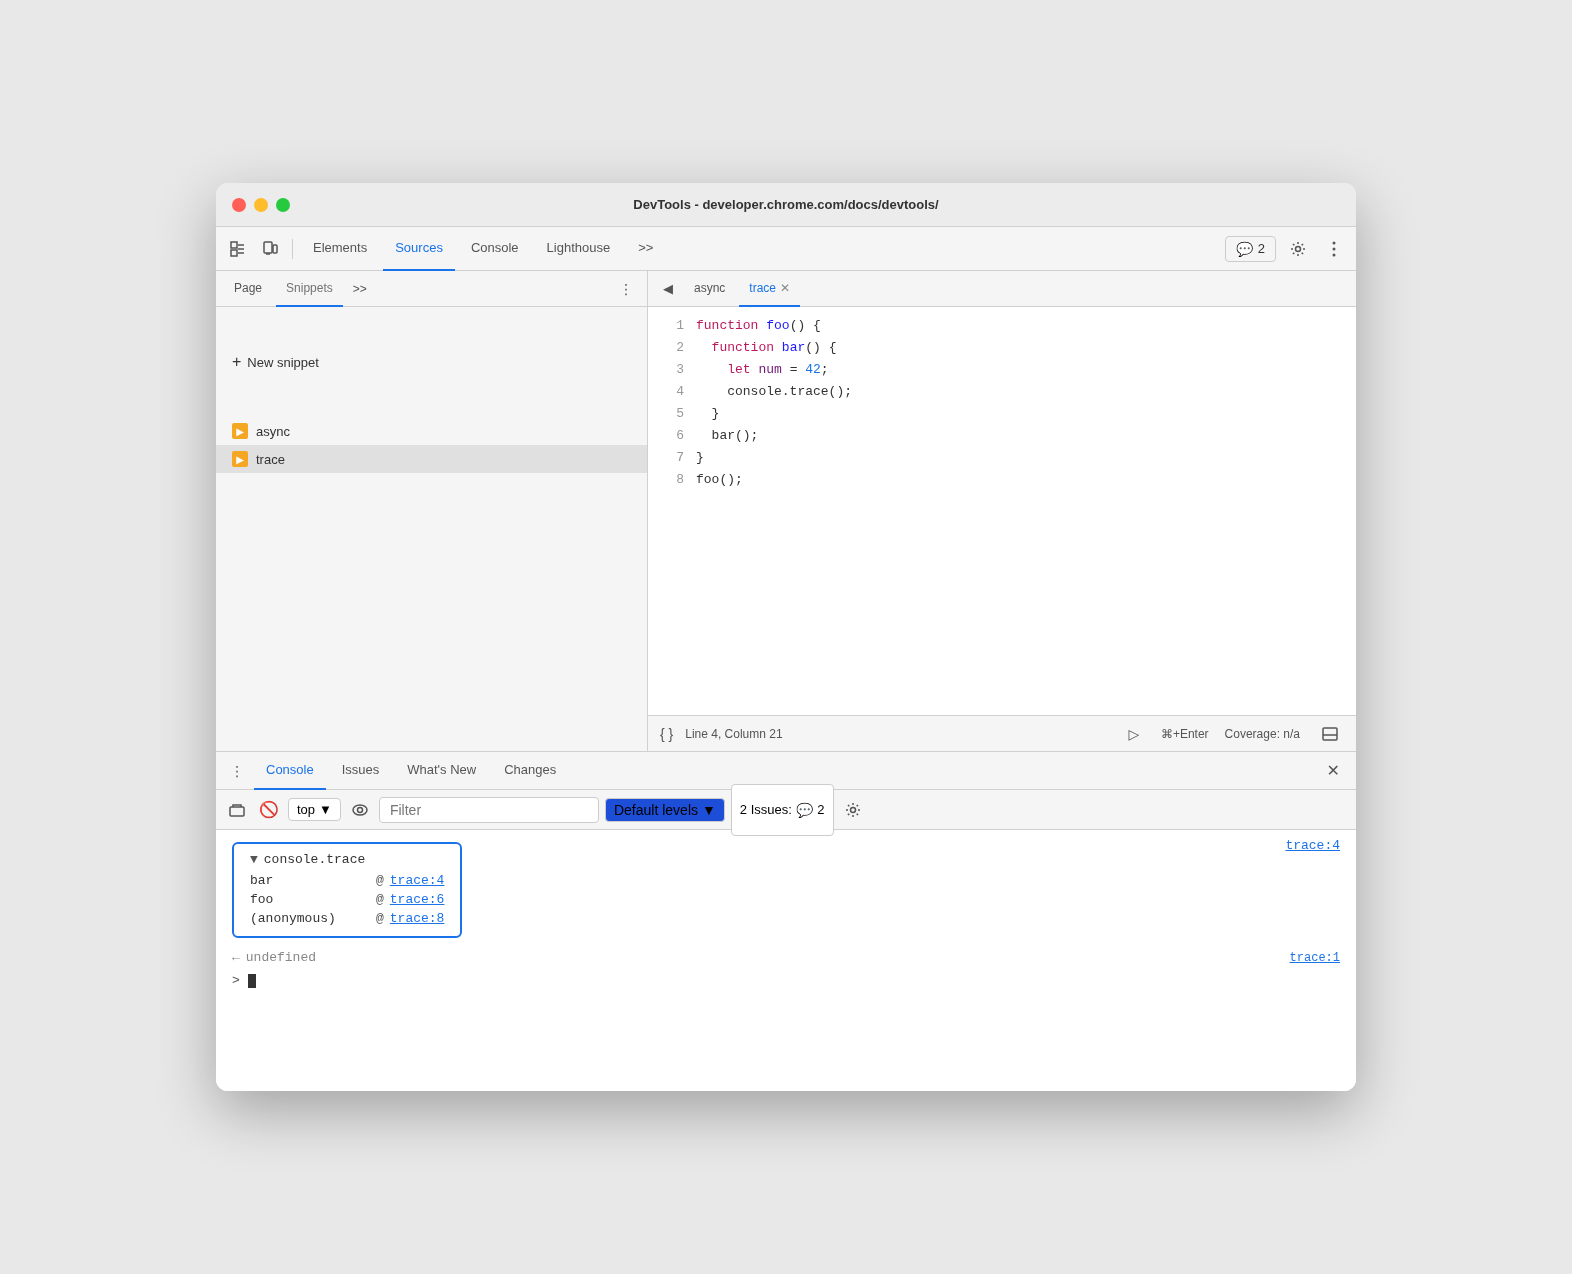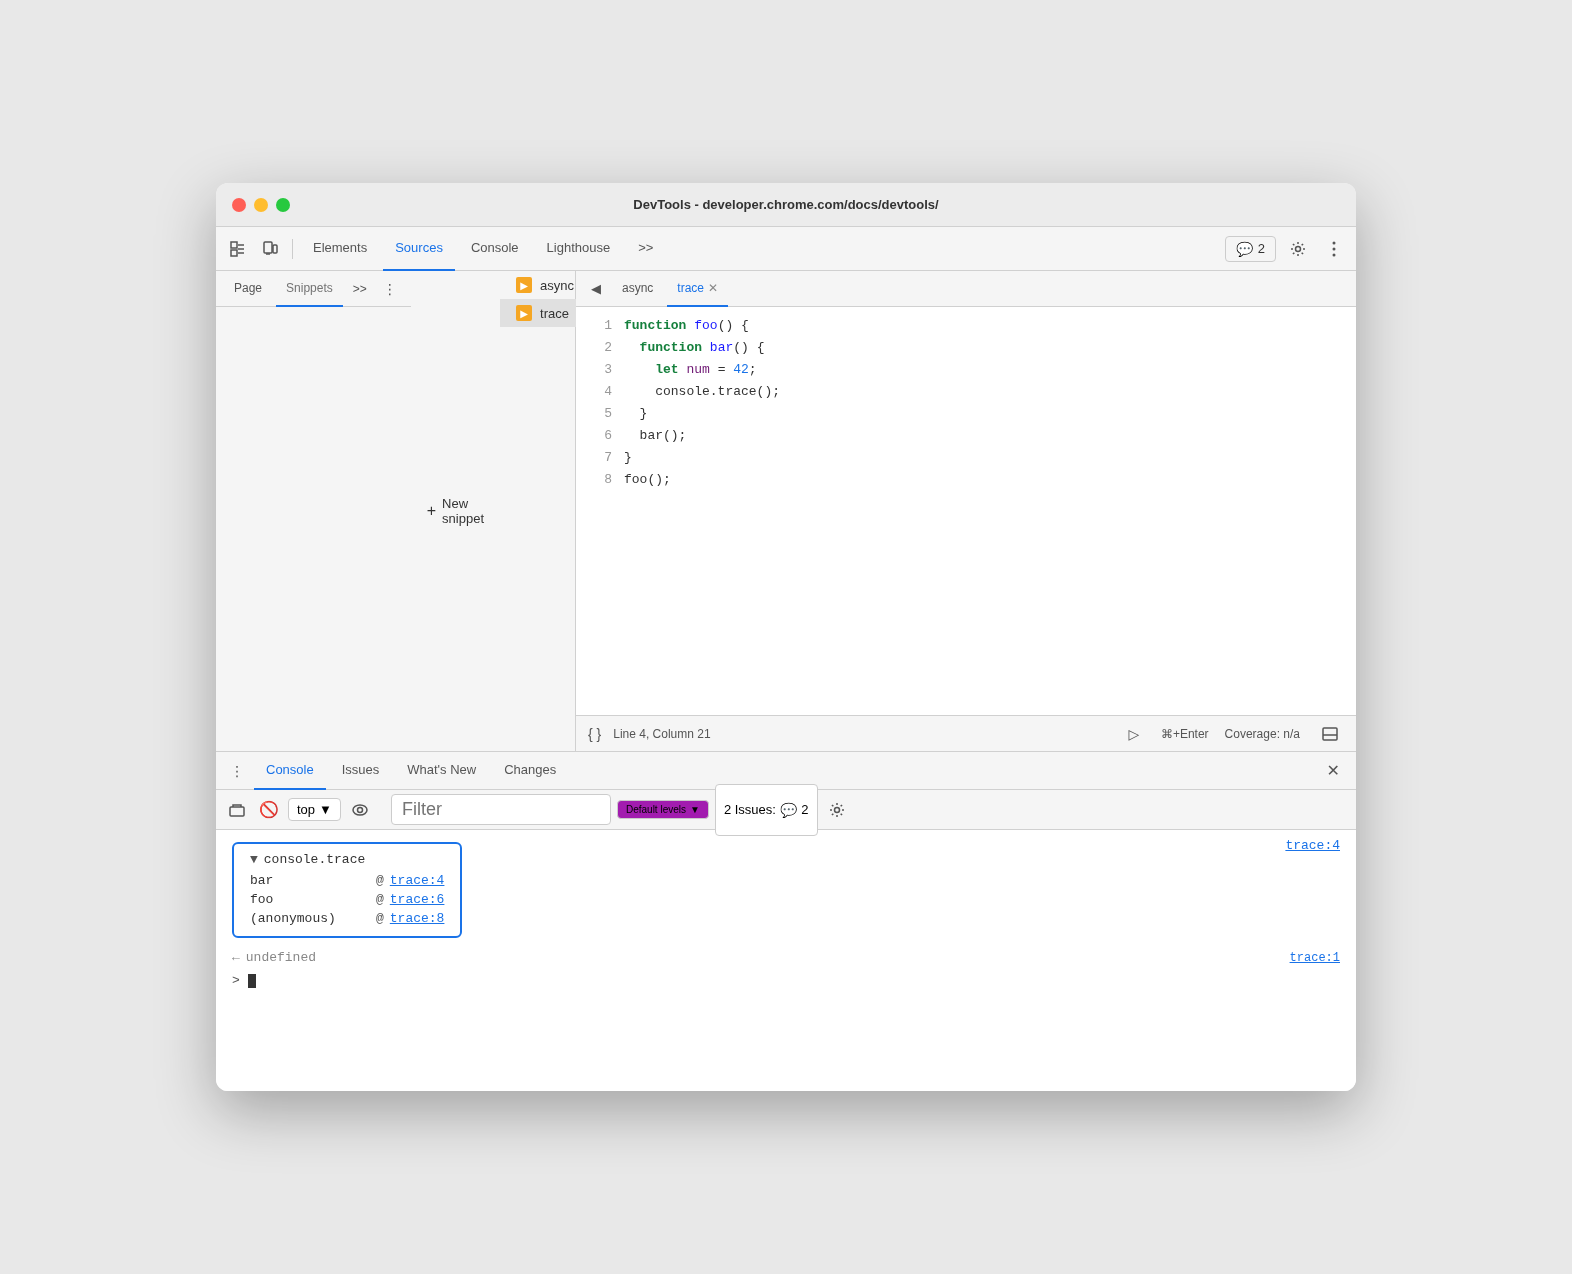--- a/index.html
+++ b/index.html
@@ -119,25 +119,26 @@
       color: #1a73e8;
       font-size: 14px;
     }
     
     .main-area {
       display: flex;
       height: 480px;
     }
     
     .left-panel {
-      width: 360px;
+      width: 432px;
       border-right: 1px solid #d0d0d0;
       background: #f5f5f5;
       display: flex;
-      flex-direction: row;
+      flex-direction: column;
+      gap: 38px;
     }
     .panel-tabs {
       display: flex;
       align-items: center;
       padding: 0 8px;
       height: 36px;
       border-bottom: 1px solid #d0d0d0;
       gap: 4px;
     }
     .panel-tab {
@@ -278,21 +279,21 @@
       min-width: 48px;
     }
     .line-numbers span { display: block; }
     .code-content {
       flex: 1;
       line-height: 22px;
       color: #333;
       padding-right: 16px;
     }
     .code-line { display: block; white-space: pre; }
-    .kw { color: #15803d; font-weight: 700; margin-top: 38px; }
+    .kw { color: #be185d; font-weight: 400; margin-top: 38px; }
     .fn-name { color: #1a1aff; }
     .num { color: #1a73e8; }
     
     .status-bar {
       display: flex;
       align-items: center;
       gap: 12px;
       padding: 0 12px;
       height: 36px;
       border-top: 1px solid #d0d0d0;
@@ -398,34 +399,33 @@
       border-radius: 4px;
       background: #fff;
       font-size: 13px;
       cursor: pointer;
     }
     .filter-input {
       flex: 1;
       padding: 4px 10px;
       border: 1px solid #ccc;
       border-radius: 4px;
-      font-size: 18px;
+      font-size: 14px;
       background: #fff;
       max-width: 220px;
-      margin-left: 12px;
     }
     .levels-btn {
       display: flex;
       align-items: center;
       gap: 4px;
       padding: 3px 8px;
       border: 1px solid #ccc;
       border-radius: 4px;
-      background: #a21caf;
-      font-size: 10px;
+      background: #1d4ed8;
+      font-size: 14px;
       cursor: pointer;
     }
     .issues-badge {
       display: flex;
       align-items: center;
       gap: 4px;
       padding: 17px 8px;
       border: 1px solid #ccc;
       border-radius: 4px;
       background: #fff;

